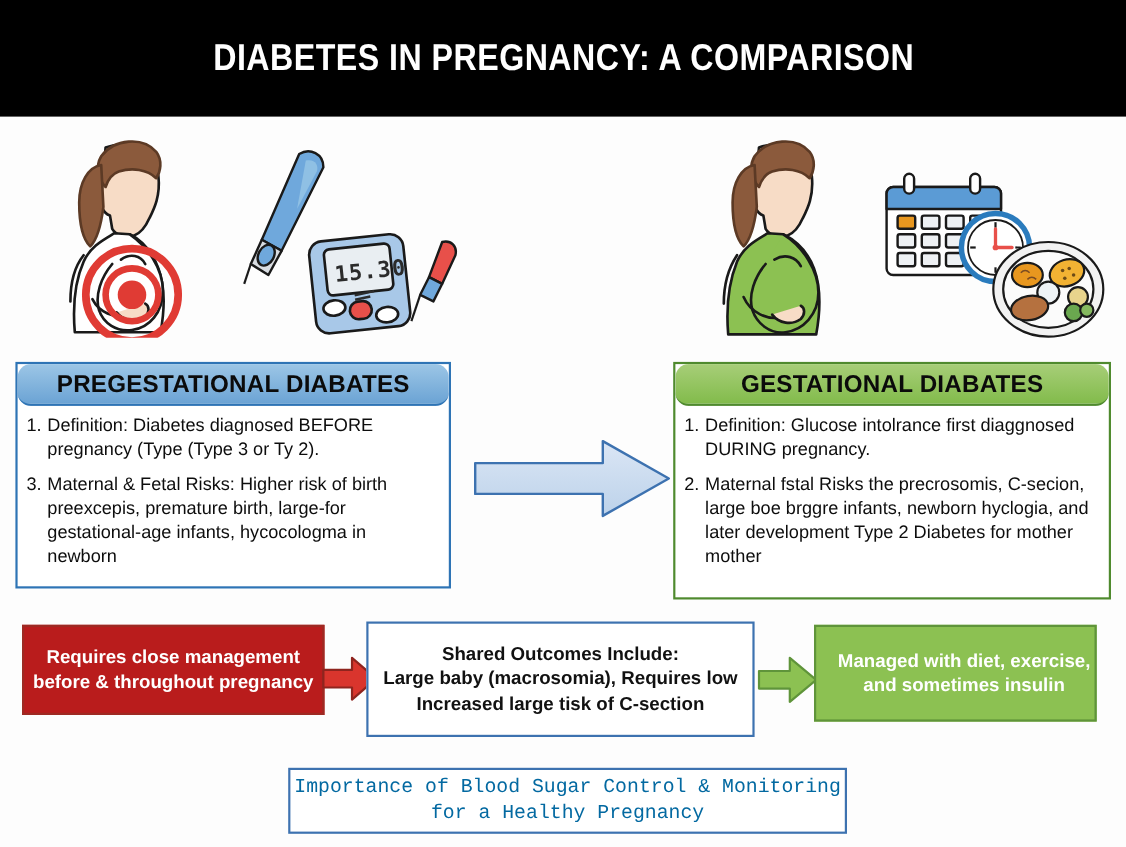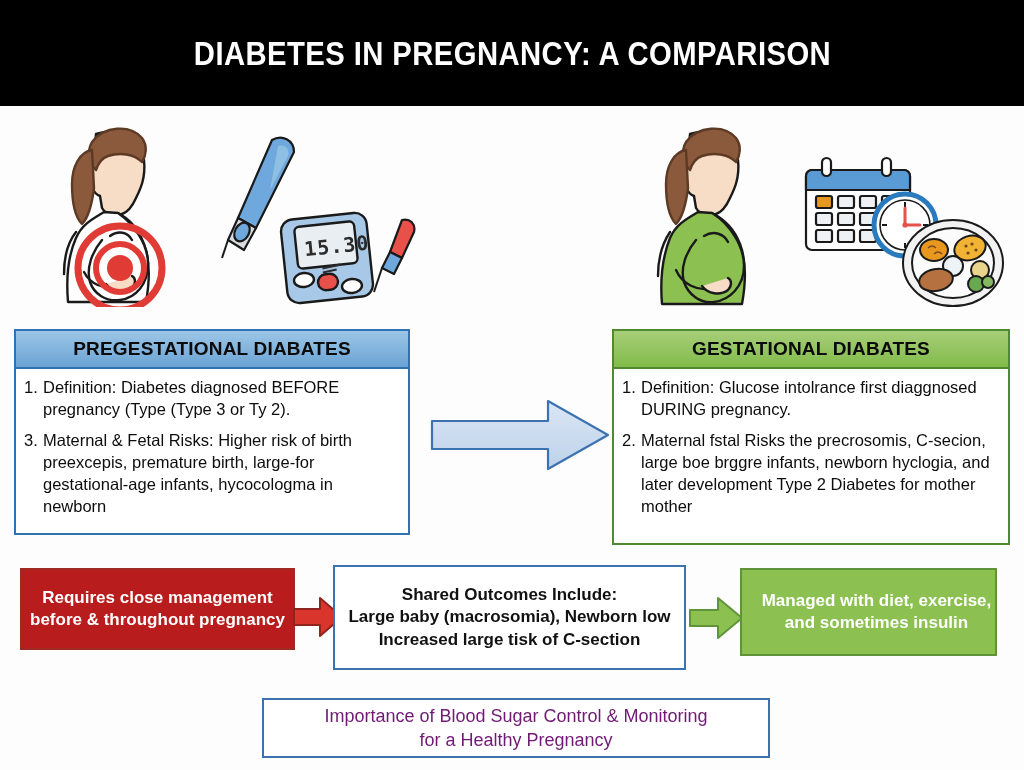--- a/index.html
+++ b/index.html
@@ -37,22 +37,23 @@
     position:absolute;
     background:#ffffff;
     box-sizing:border-box;
   }
   .panel.blue{left:14px;top:329px;width:396px;height:206px;border:2px solid #2e74b5;}
   .panel.green{left:612px;top:329px;width:398px;height:216px;border:2px solid #4f8a2e;}
 
   .panel-head{
     height:38px;box-sizing:border-box;
     display:flex;align-items:center;justify-content:center;
-    font-weight:bold;font-size:19px;color:#0b0b0b;
+    font-weight:bold;font-size:22px;color:#0b0b0b;
     letter-spacing:.2px;
+    border-radius:12px;
   }
   .panel.blue .panel-head{
     background:linear-gradient(#9cc6e6,#6ba3d4);
     border-bottom:2px solid #2e74b5;
   }
   .panel.green .panel-head{
     background:linear-gradient(#a7ce78,#82bb4b);
     border-bottom:2px solid #4f8a2e;
     text-align:center;
   }
@@ -83,21 +84,21 @@
     color:#111111;font-size:17px;line-height:1.32;font-weight:bold;
   }
   .fbox.greenb{
     left:740px;top:568px;width:257px;height:88px;
     background:#8cc152;border:2px solid #5f943a;
     color:#ffffff;font-weight:bold;font-size:17px;line-height:1.3;padding-left:16px;
   }
   .fbox.bottom{
     left:262px;top:698px;width:508px;height:60px;
     background:#ffffff;border:2px solid #3d72b0;
-    color:#701a75;font-size:18px;line-height:1.35;
+    color:#0369a1;font-size:18px;line-height:1.35;font-family:Liberation Mono, monospace;
   }
   .small-arrow{position:absolute;}
   .sa-red{left:292px;top:595px;width:52px;height:44px;}
   .sa-green{left:688px;top:595px;width:56px;height:46px;}
 </style>
 </head>
 <body>
 
 <div id="page">
 
@@ -279,21 +280,21 @@
 
   <div class="fbox red">Requires close management before &amp; throughout pregnancy</div>
 
   <svg class="small-arrow sa-red" viewBox="0 0 52 44">
     <path d="M2 14 H28 V3 L50 22 L28 41 V30 H2 Z" fill="#d9352d" stroke="#8f241e" stroke-width="2" stroke-linejoin="round"></path>
   </svg>
 
   <div class="fbox shared">
     <div>
       <div>Shared Outcomes Include:</div>
-      <div>Large baby (macrosomia), Newborn low</div>
+      <div>Large baby (macrosomia), Requires low</div>
       <div>Increased large tisk of C-section</div>
     </div>
   </div>
 
   <svg class="small-arrow sa-green" viewBox="0 0 56 46">
     <path d="M2 15 H30 V3 L54 23 L30 43 V31 H2 Z" fill="#8cc152" stroke="#5f943a" stroke-width="2" stroke-linejoin="round"></path>
   </svg>
 
   <div class="fbox greenb">Managed with diet, exercise, and sometimes insulin</div>
 

